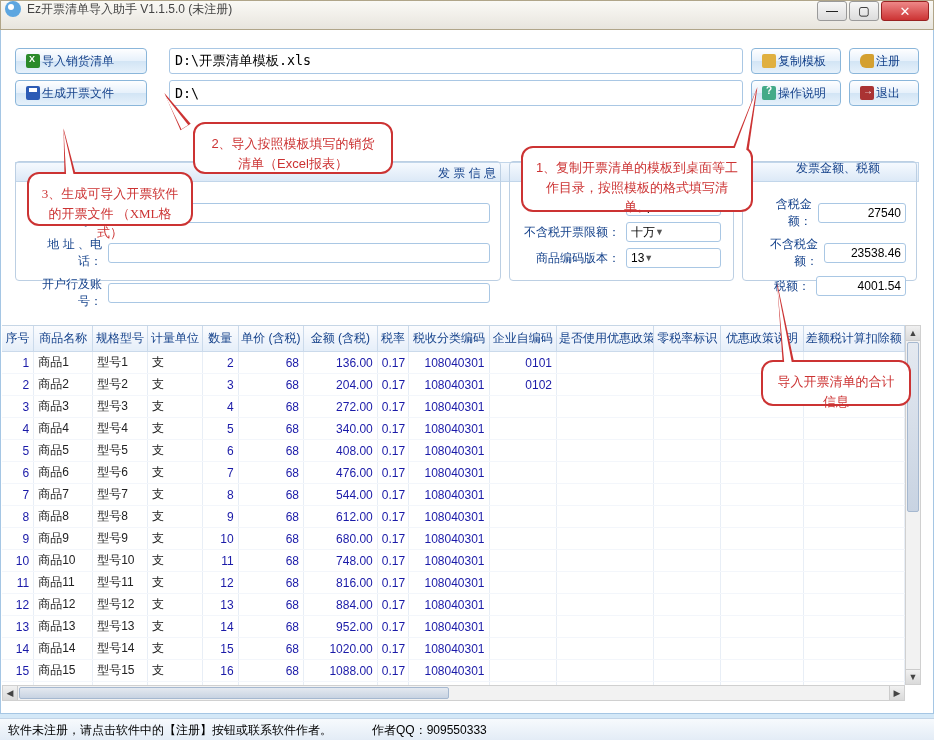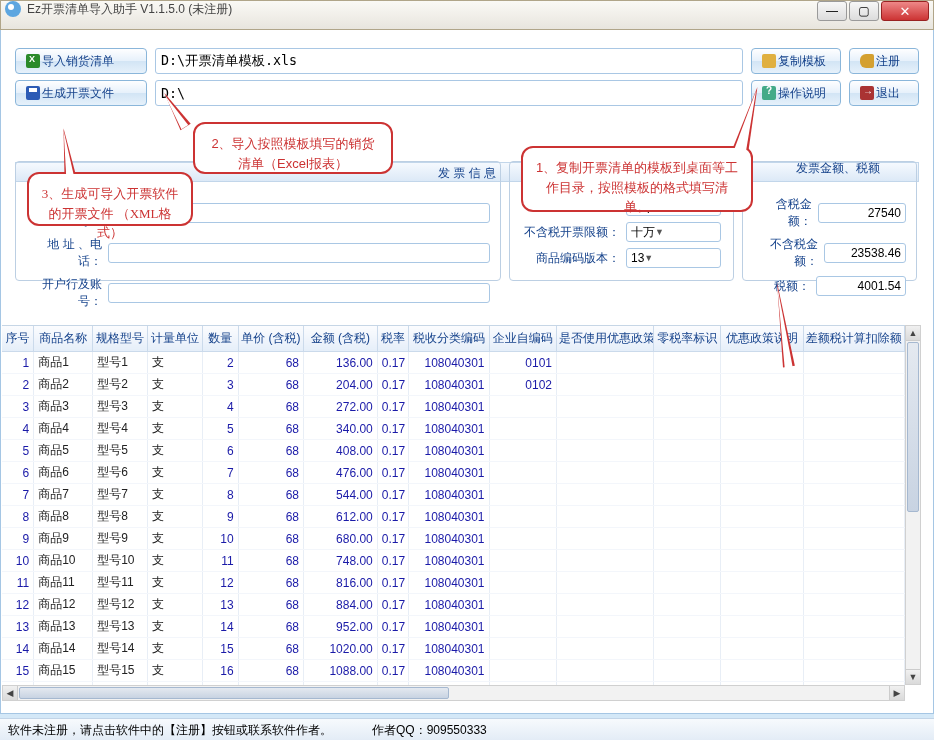--- a/index.html
+++ b/index.html
@@ -15,21 +15,21 @@
 .winbtn.close { width: 48px; background: linear-gradient(#e88,#c33); color: #fff; border-color: #922; }
 .winbtn.close span { font-size: 13px; }
 
 
 .client { padding: 18px 14px 0 14px; border: 1px solid #a5c6e4; border-top: none; background: #fff; height: 684px; position: relative; }
 
 
 .toprow { display: flex; align-items: center; gap: 8px; margin-bottom: 6px; }
 .btn { height: 26px; border: 1px solid #8ab6da; border-radius: 4px; background: linear-gradient(#fefeff,#e7f1fb 48%,#d3e5f5 52%,#e6f1fb); display: inline-flex; align-items: center; padding: 0 10px; gap: 2px; color: #15428b; cursor: pointer; }
 .btn .ico { width: 14px; height: 14px; display: inline-block; }
-.path-input { flex: 1; height: 22px; border: 1px solid #a9c7e4; border-radius: 3px; padding: 12px 5px; background: #fff; font-family: SimSun, monospace; }
+.path-input { flex: 1; height: 22px; border: 1px solid #a9c7e4; border-radius: 3px; padding: 12px 5px; background: #fff; font-family: SimSun, monospace; margin-left: 14px; }
 
 
 .row2 { display: flex; align-items: center; gap: 8px; margin-bottom: 6px; }
 
 
 .groups { display: flex; gap: 8px; margin-top: 55px; }
 .group { border: 1px solid #bccfe3; border-radius: 4px; position: relative; padding: 28px 10px 10px 10px; }
 .group .legend { position: absolute; top: -2px; left: 17px; right: 0; text-align: center; color: #15428b; background: transparent; padding: 0 6px; font-size: 12px; }
 .group1 { width: 486px; height: 120px; }
 .group2 { width: 225px; height: 120px; }
@@ -530,19 +530,20 @@
   <div class="tail t2i"></div>
   <div class="callout c2">2、导入按照模板填写的销货清单（Excel报表）</div>
 
   <div class="tail t3"></div>
   <div class="tail t3i"></div>
   <div class="callout c3">3、生成可导入开票软件的开票文件
 （XML格式）</div>
 
   <div class="tail t4"></div>
   <div class="tail t4i"></div>
+  <div class="callout c4">导入开票清单的合计信息</div>
 
 </div>
 
 <div class="status">
   <span>软件未注册，请点击软件中的【注册】按钮或联系软件作者。</span>
   <span>作者QQ：909550333</span>
 </div>
 
 </body></html>

